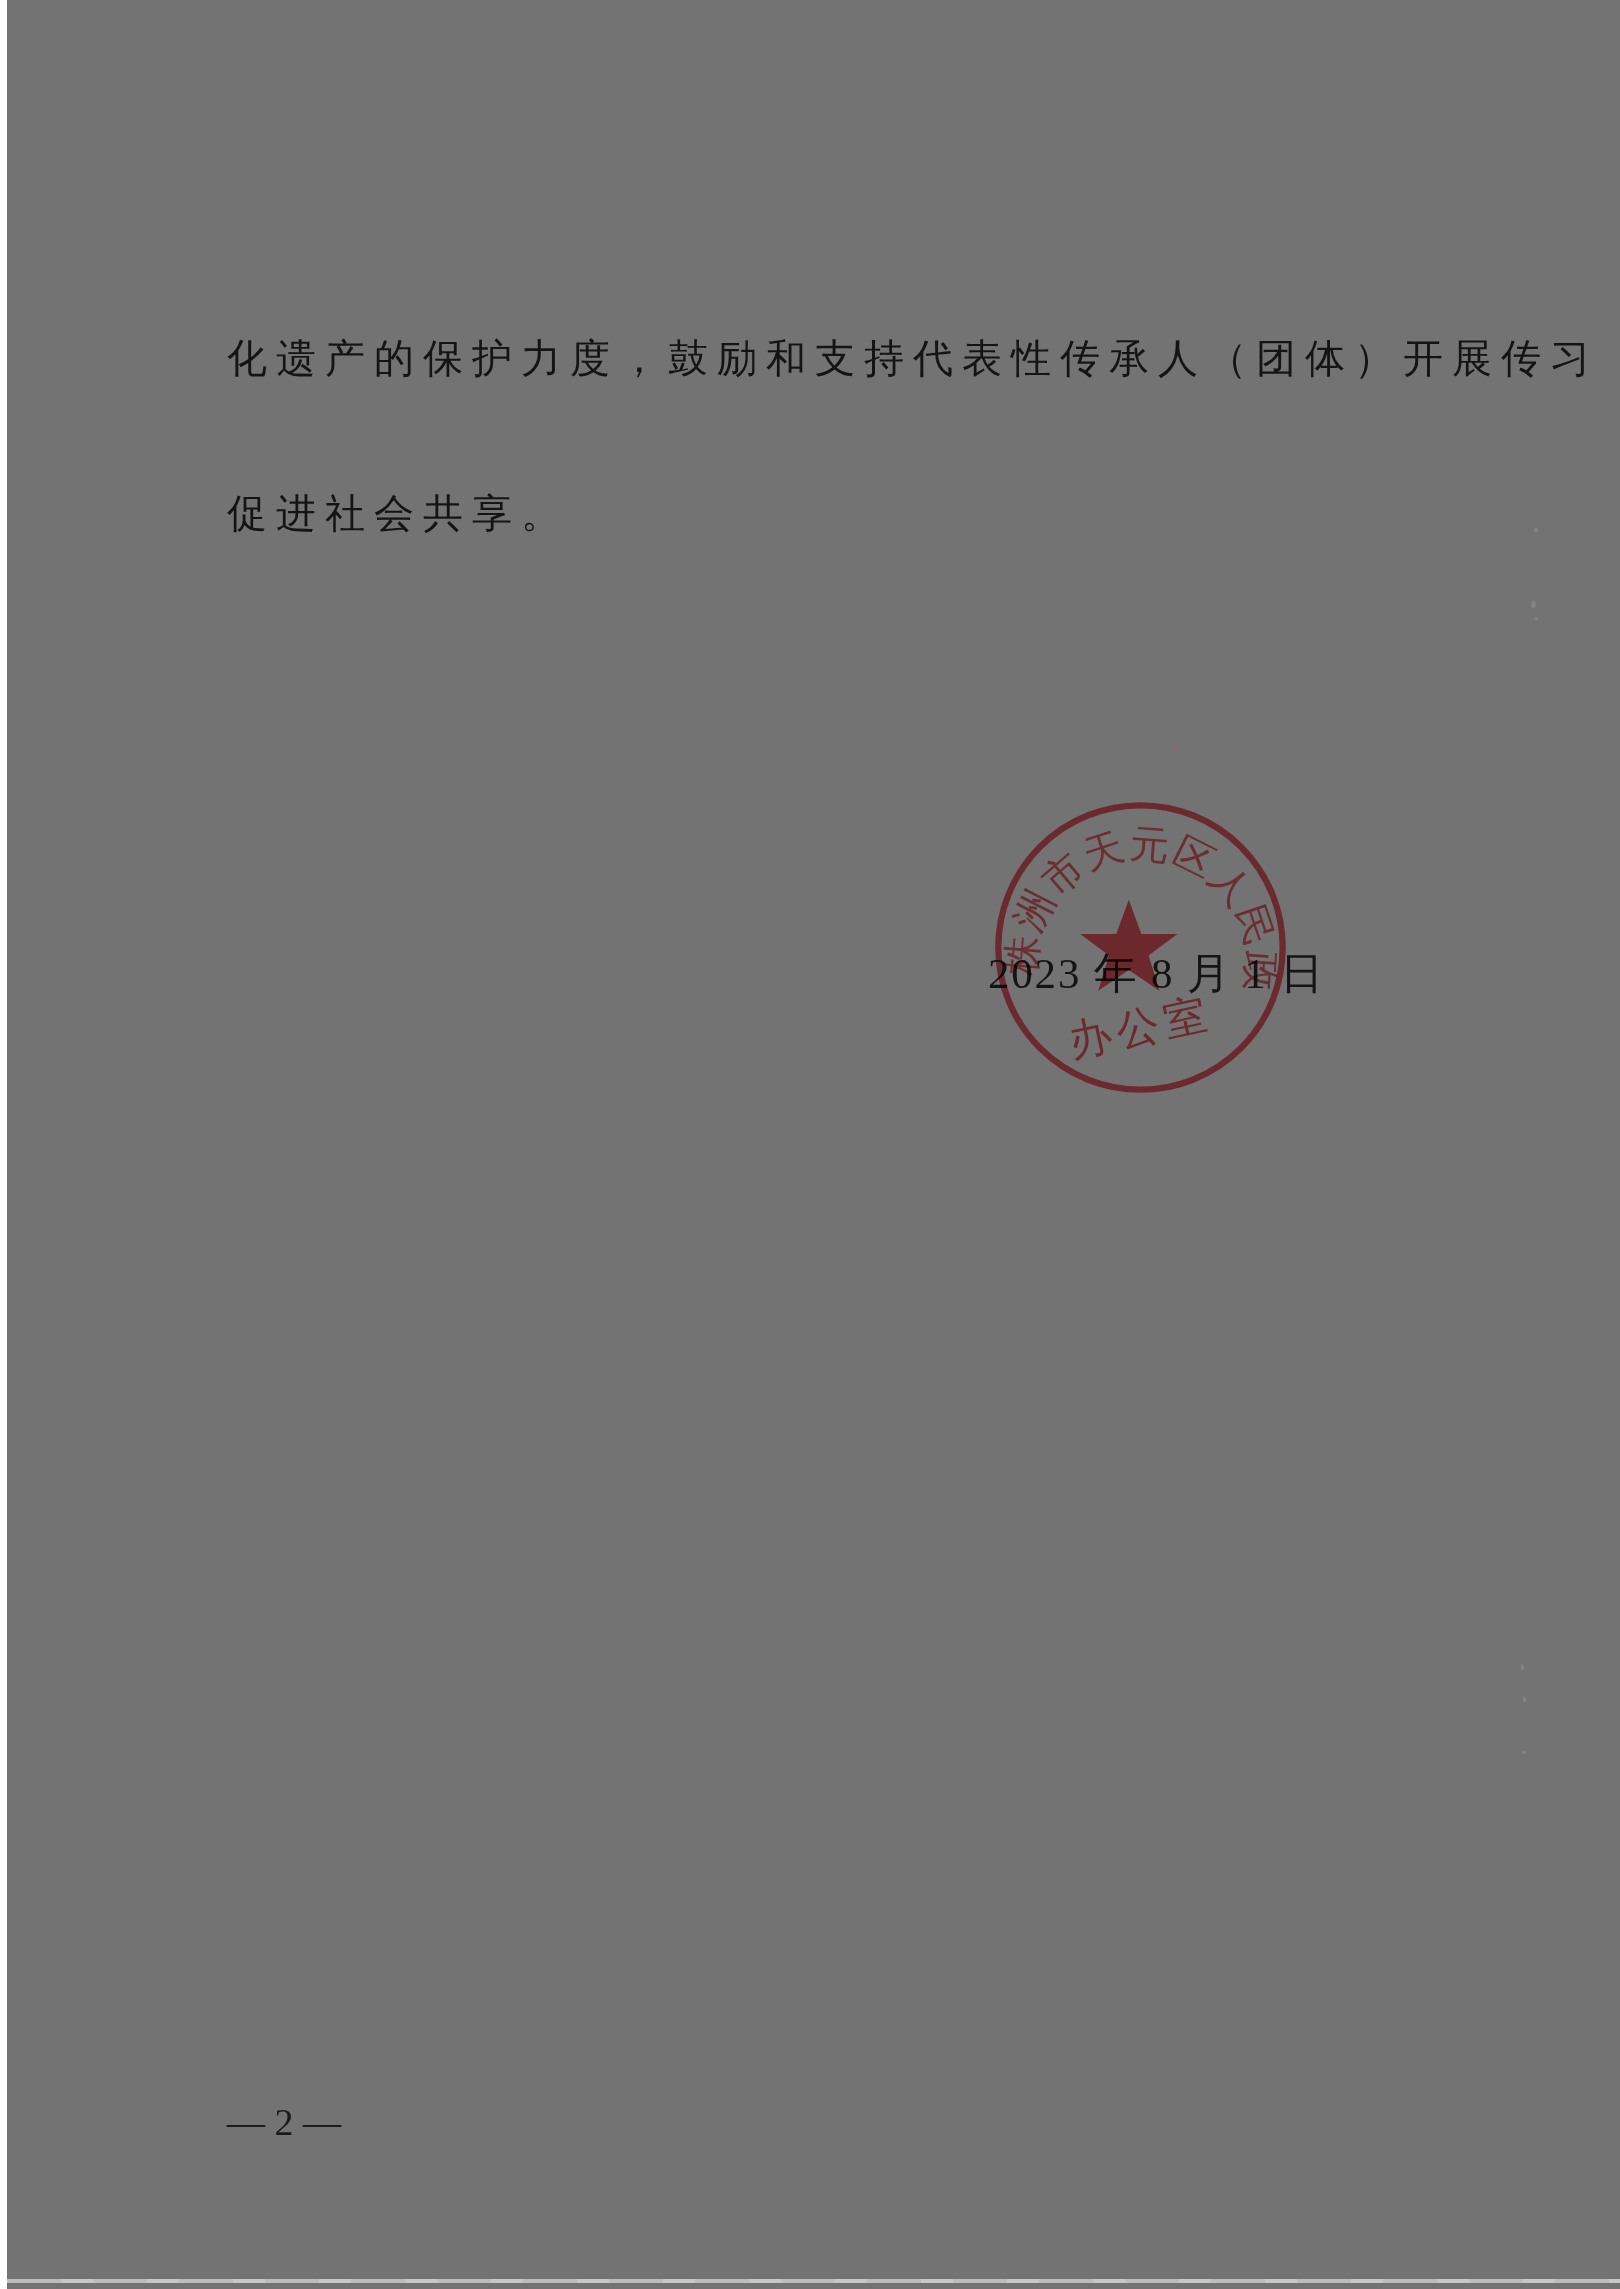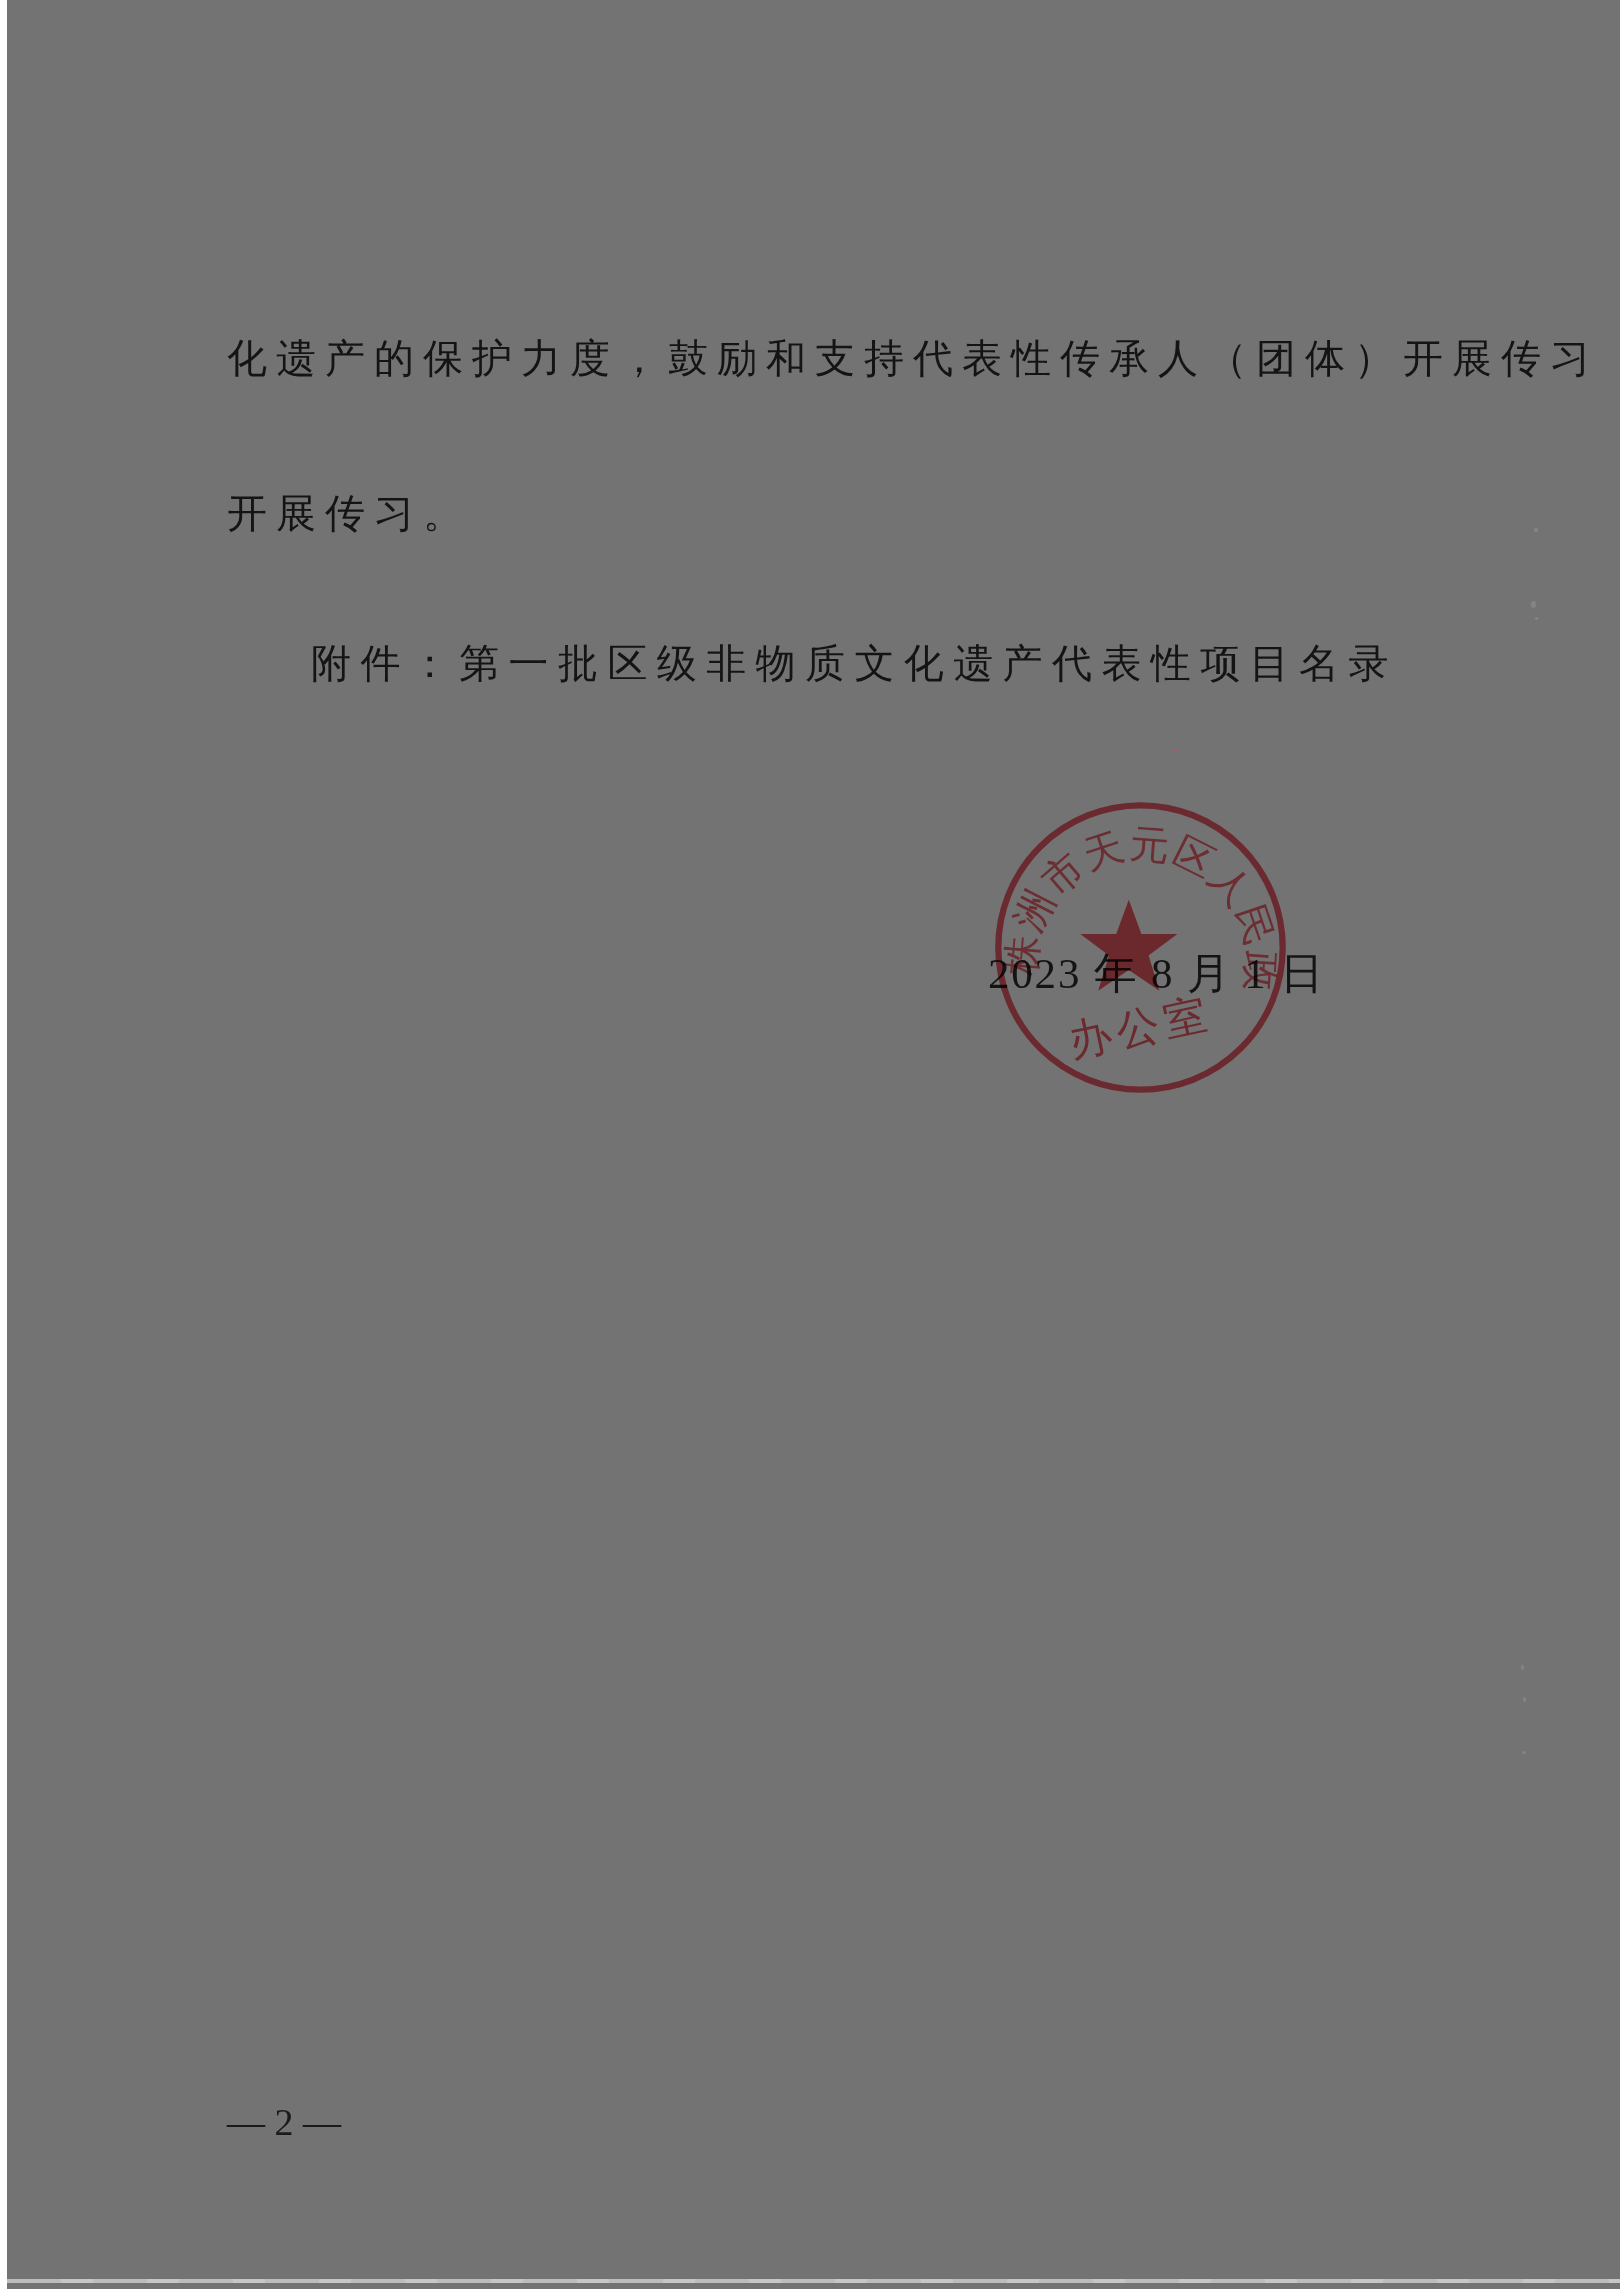--- a/index.html
+++ b/index.html
@@ -77,23 +77,22 @@
       background: repeating-linear-gradient(90deg, #eeeeee 0 54px, #ffffff 54px 86px);
       opacity: 0.6;
     }
   </style>
 </head>
 <body>
 
 <div class="page">
 
   <div class="line body-line" id="line1">化遗产的保护力度，鼓励和支持代表性传承人（团体）开展传习</div>
-  <div class="line body-line" id="line3">开展传习。</div>
+  <div class="line body-line" id="line3">促进社会共享。</div>
 
-  <div class="line" id="attachment">附件：第一批区级非物质文化遗产代表性项目名录</div>
 
   <div class="line" id="signature-date">2023 年 8 月 1 日</div>
 
   <svg class="seal" viewBox="0 0 330 330" xmlns="http://www.w3.org/2000/svg">
     <defs>
       <path id="seal-arc" d="M 50,205 A 118,118 0 1,1 283,200" fill="none"></path>
     </defs>
     <circle cx="165" cy="165" r="158" fill="none" stroke="#e8323f" stroke-width="7" opacity="0.9"></circle>
     <text font-family="DejaVu Sans, sans-serif" font-size="44" fill="#e8323f" opacity="0.85" letter-spacing="2">
       <textPath href="#seal-arc" startOffset="2%">株洲市天元区人民政府</textPath>

